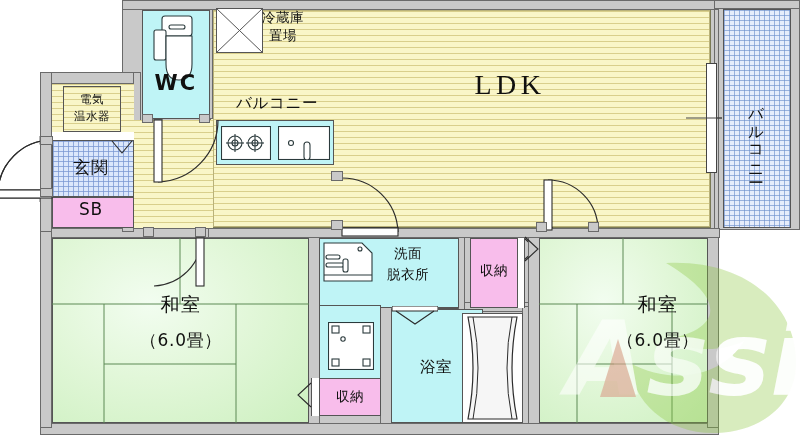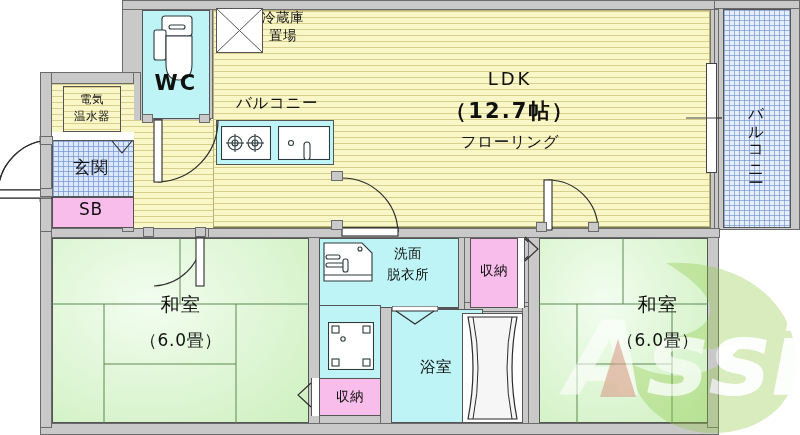--- a/index.html
+++ b/index.html
@@ -55,21 +55,21 @@
   }
   .lbl-vert{
     writing-mode:vertical-rl;
     text-orientation:upright;
     letter-spacing:.12em;
   }
   .t11{font-size:11.5px;}
   .t13{font-size:13.5px;}
   .t15{font-size:15.5px;}
   .t17{font-size:17px;}
-  .t23{font-size:18px;letter-spacing:.16em;}
+  .t23{font-size:28px;letter-spacing:.16em;font-family:Liberation Serif, serif;}
   .t19{font-size:19px;letter-spacing:.08em;}
   .t21{font-size:21px;letter-spacing:.10em;font-weight:600;}
 
   
   .ln{stroke:#2b3a3c;fill:none;stroke-width:1.1;}
   .ln-fill{stroke:#2b3a3c;stroke-width:1.1;fill:#ffffff;}
 
   
   .swing{stroke:#2c2c2c;stroke-width:1.2;fill:none;}
   .leaf{fill:#ffffff;stroke:#2c2c2c;stroke-width:1.1;}
@@ -424,22 +424,20 @@
     <line x1="0" y1="4" x2="36" y2="4" stroke="#444" stroke-width="1"></line>
   </svg>
 
   <svg id="watermark" class="abs" style="left:548px;top:255px;width:262px;height:180px;" viewBox="0 0 262 180">
     <path d="M118 8 C196 4 246 48 248 104 C250 150 212 176 170 178 C120 180 84 148 82 108 C126 132 176 120 196 86 C172 98 140 96 118 84 C160 78 192 52 118 8 Z" fill="#8cc63f" opacity="0.55"></path>
     <text x="18" y="140" font-family="'DejaVu Sans','Liberation Sans',sans-serif" font-size="104" font-weight="700" font-style="italic" fill="#ffffff" opacity="0.93">Assist</text>
     <path d="M52 142 L70 84 L88 142 Z" fill="#d98c7a" opacity="0.8"></path>
   </svg>
 
   <div class="abs lbl t23" style="left:420px;top:68px;width:180px;">LDK</div>
-  <div class="abs lbl t21" style="left:415px;top:99px;width:190px;">（12.7帖）</div>
-  <div class="abs lbl t15" style="left:418px;top:133px;width:184px;">フローリング</div>
 
   <div class="abs lbl t21" style="left:146px;top:71px;width:60px;">WC</div>
 
   <div class="abs lbl t15" style="left:229px;top:94px;width:96px;">バルコニー</div>
 
   <div class="abs lbl t13" style="left:252px;top:10px;width:62px;">冷蔵庫</div>
   <div class="abs lbl t13" style="left:252px;top:28px;width:62px;">置場</div>
 
   <div class="abs lbl t17" style="left:53px;top:199px;width:76px;">SB</div>
 

